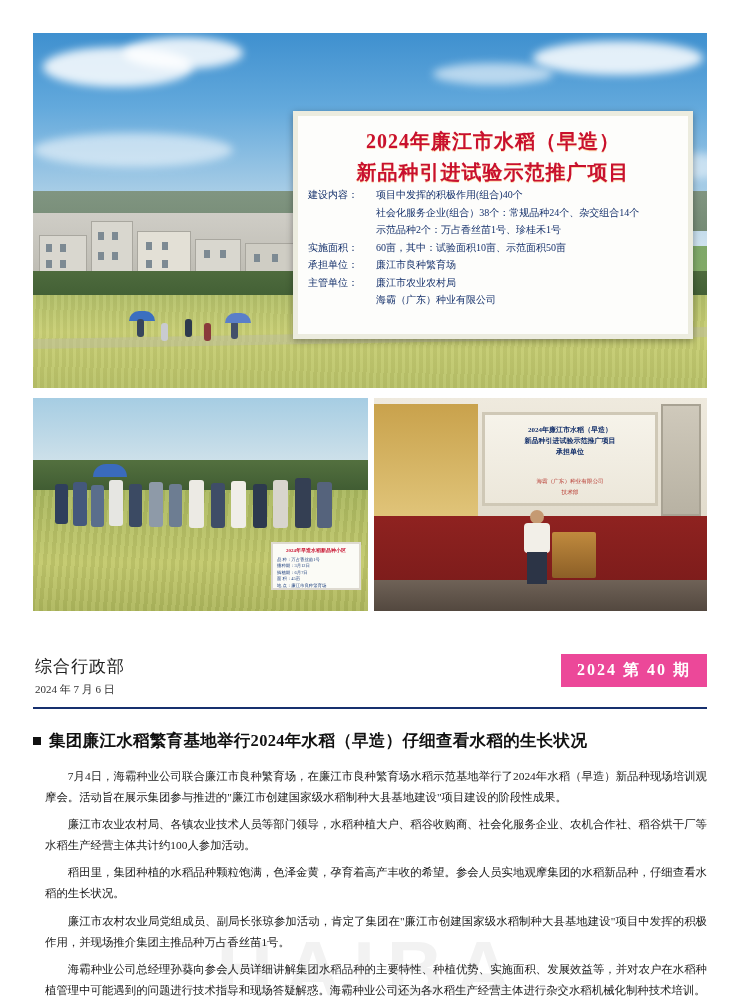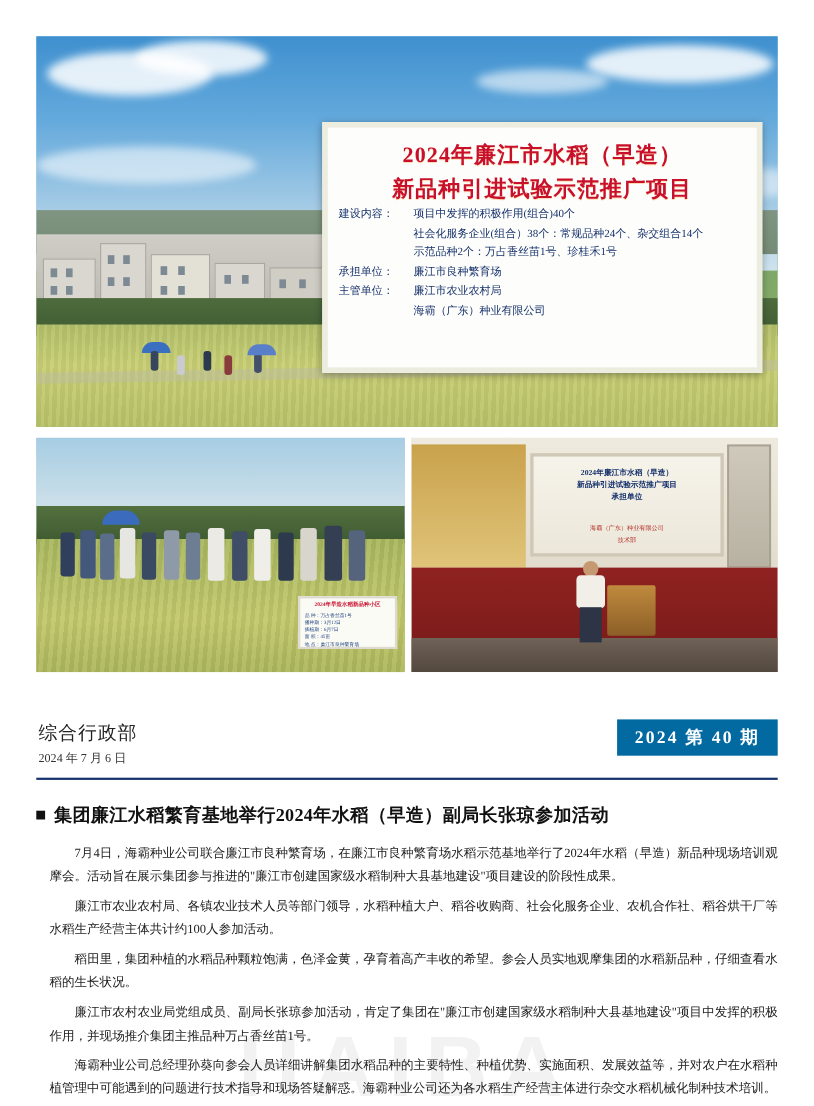--- a/index.html
+++ b/index.html
@@ -204,21 +204,21 @@
   }
   .dept-date {
     position: absolute;
     left: 35px; top: 682px;
     font-size: 11px;
     color: #333;
   }
   .issue-badge {
     position: absolute;
     right: 33px; top: 654px;
-    background: #0369a1;
+    background: #ec4899;
     color: #ffffff;
     font-size: 16px;
     font-weight: bold;
     padding: 6px 16px;
     letter-spacing: 2px;
   }
   .rule {
     position: absolute;
     left: 33px; right: 33px; top: 707px;
     height: 2px; background: #16306e;
@@ -321,20 +321,24 @@
       <div class="bb-body">
         <div class="bb-row">
           <span class="bb-label">建设内容：</span>
           <span class="bb-val">项目中发挥的积极作用(组合)40个</span>
         </div>
         <div class="bb-row bb-sub">
           <span class="bb-val">社会化服务企业(组合）38个：常规品种24个、杂交组合14个</span>
         </div>
         <div class="bb-row bb-sub">
           <span class="bb-val">示范品种2个：万占香丝苗1号、珍桂禾1号</span>
+        </div>
+        <div class="bb-row">
+          <span class="bb-label">实施面积：</span>
+          <span class="bb-val">60亩，其中：试验面积10亩、示范面积50亩</span>
         </div>
         <div class="bb-row">
           <span class="bb-label">承担单位：</span>
           <span class="bb-val">廉江市良种繁育场</span>
         </div>
         <div class="bb-row">
           <span class="bb-label">主管单位：</span>
           <span class="bb-val">廉江市农业农村局</span>
         </div>
         <div class="bb-row bb-sub">
@@ -396,21 +400,21 @@
     <div class="p3-podium"></div>
   </div>
 
   <div class="dept">综合行政部</div>
   <div class="dept-date">2024 年 7 月 6 日</div>
   <div class="issue-badge">2024  第 40 期</div>
   <div class="rule"></div>
 
   <div class="headline">
     <span class="bullet"></span>
-    <span>集团廉江水稻繁育基地举行2024年水稻（早造）副局长张琼参加活动</span>
+    <span>集团廉江水稻繁育基地举行2024年水稻（早造）仔细查看水稻的生长状况</span>
   </div>
 
   <div class="body">
     <p>7月4日，海霸种业公司联合廉江市良种繁育场，在廉江市良种繁育场水稻示范基地举行了2024年水稻（早造）新品种现场培训观摩会。活动旨在展示集团参与推进的"廉江市创建国家级水稻制种大县基地建设"项目建设的阶段性成果。</p>
     <p>廉江市农业农村局、各镇农业技术人员等部门领导，水稻种植大户、稻谷收购商、社会化服务企业、农机合作社、稻谷烘干厂等水稻生产经营主体共计约100人参加活动。</p>
     <p>稻田里，集团种植的水稻品种颗粒饱满，色泽金黄，孕育着高产丰收的希望。参会人员实地观摩集团的水稻新品种，仔细查看水稻的生长状况。</p>
     <p>廉江市农村农业局党组成员、副局长张琼参加活动，肯定了集团在"廉江市创建国家级水稻制种大县基地建设"项目中发挥的积极作用，并现场推介集团主推品种万占香丝苗1号。</p>
     <p>海霸种业公司总经理孙葵向参会人员详细讲解集团水稻品种的主要特性、种植优势、实施面积、发展效益等，并对农户在水稻种植管理中可能遇到的问题进行技术指导和现场答疑解惑。海霸种业公司还为各水稻生产经营主体进行杂交水稻机械化制种技术培训。</p>
 
   </div>

